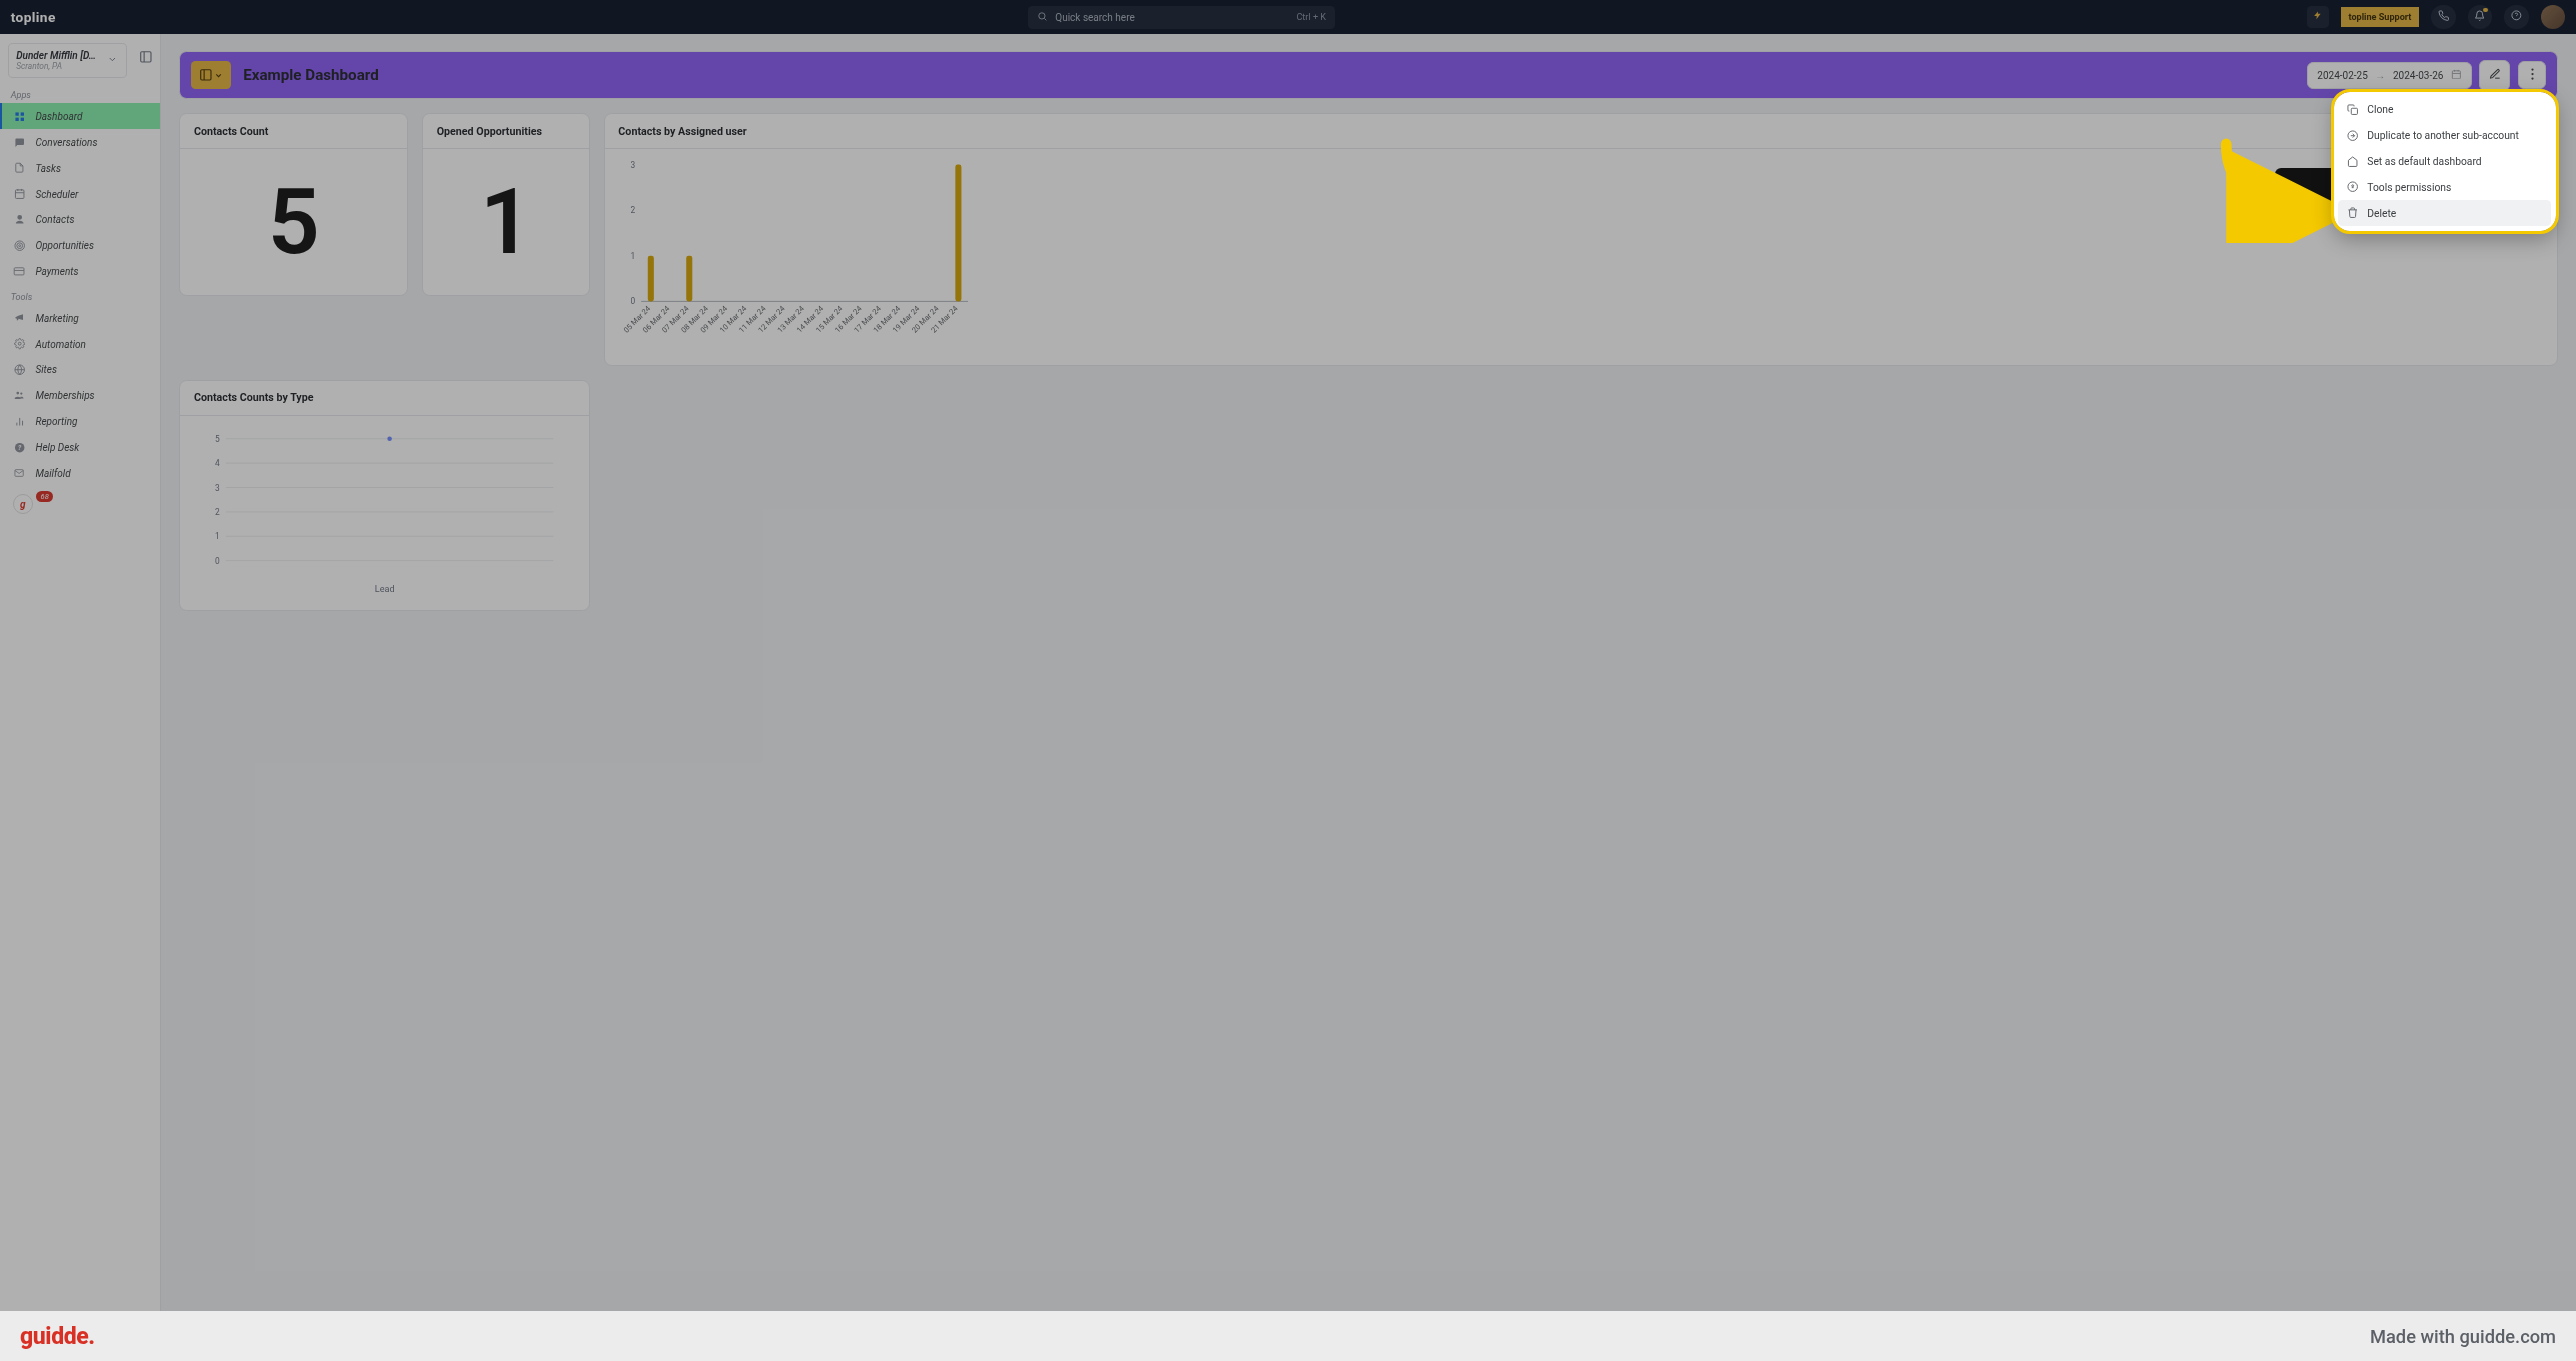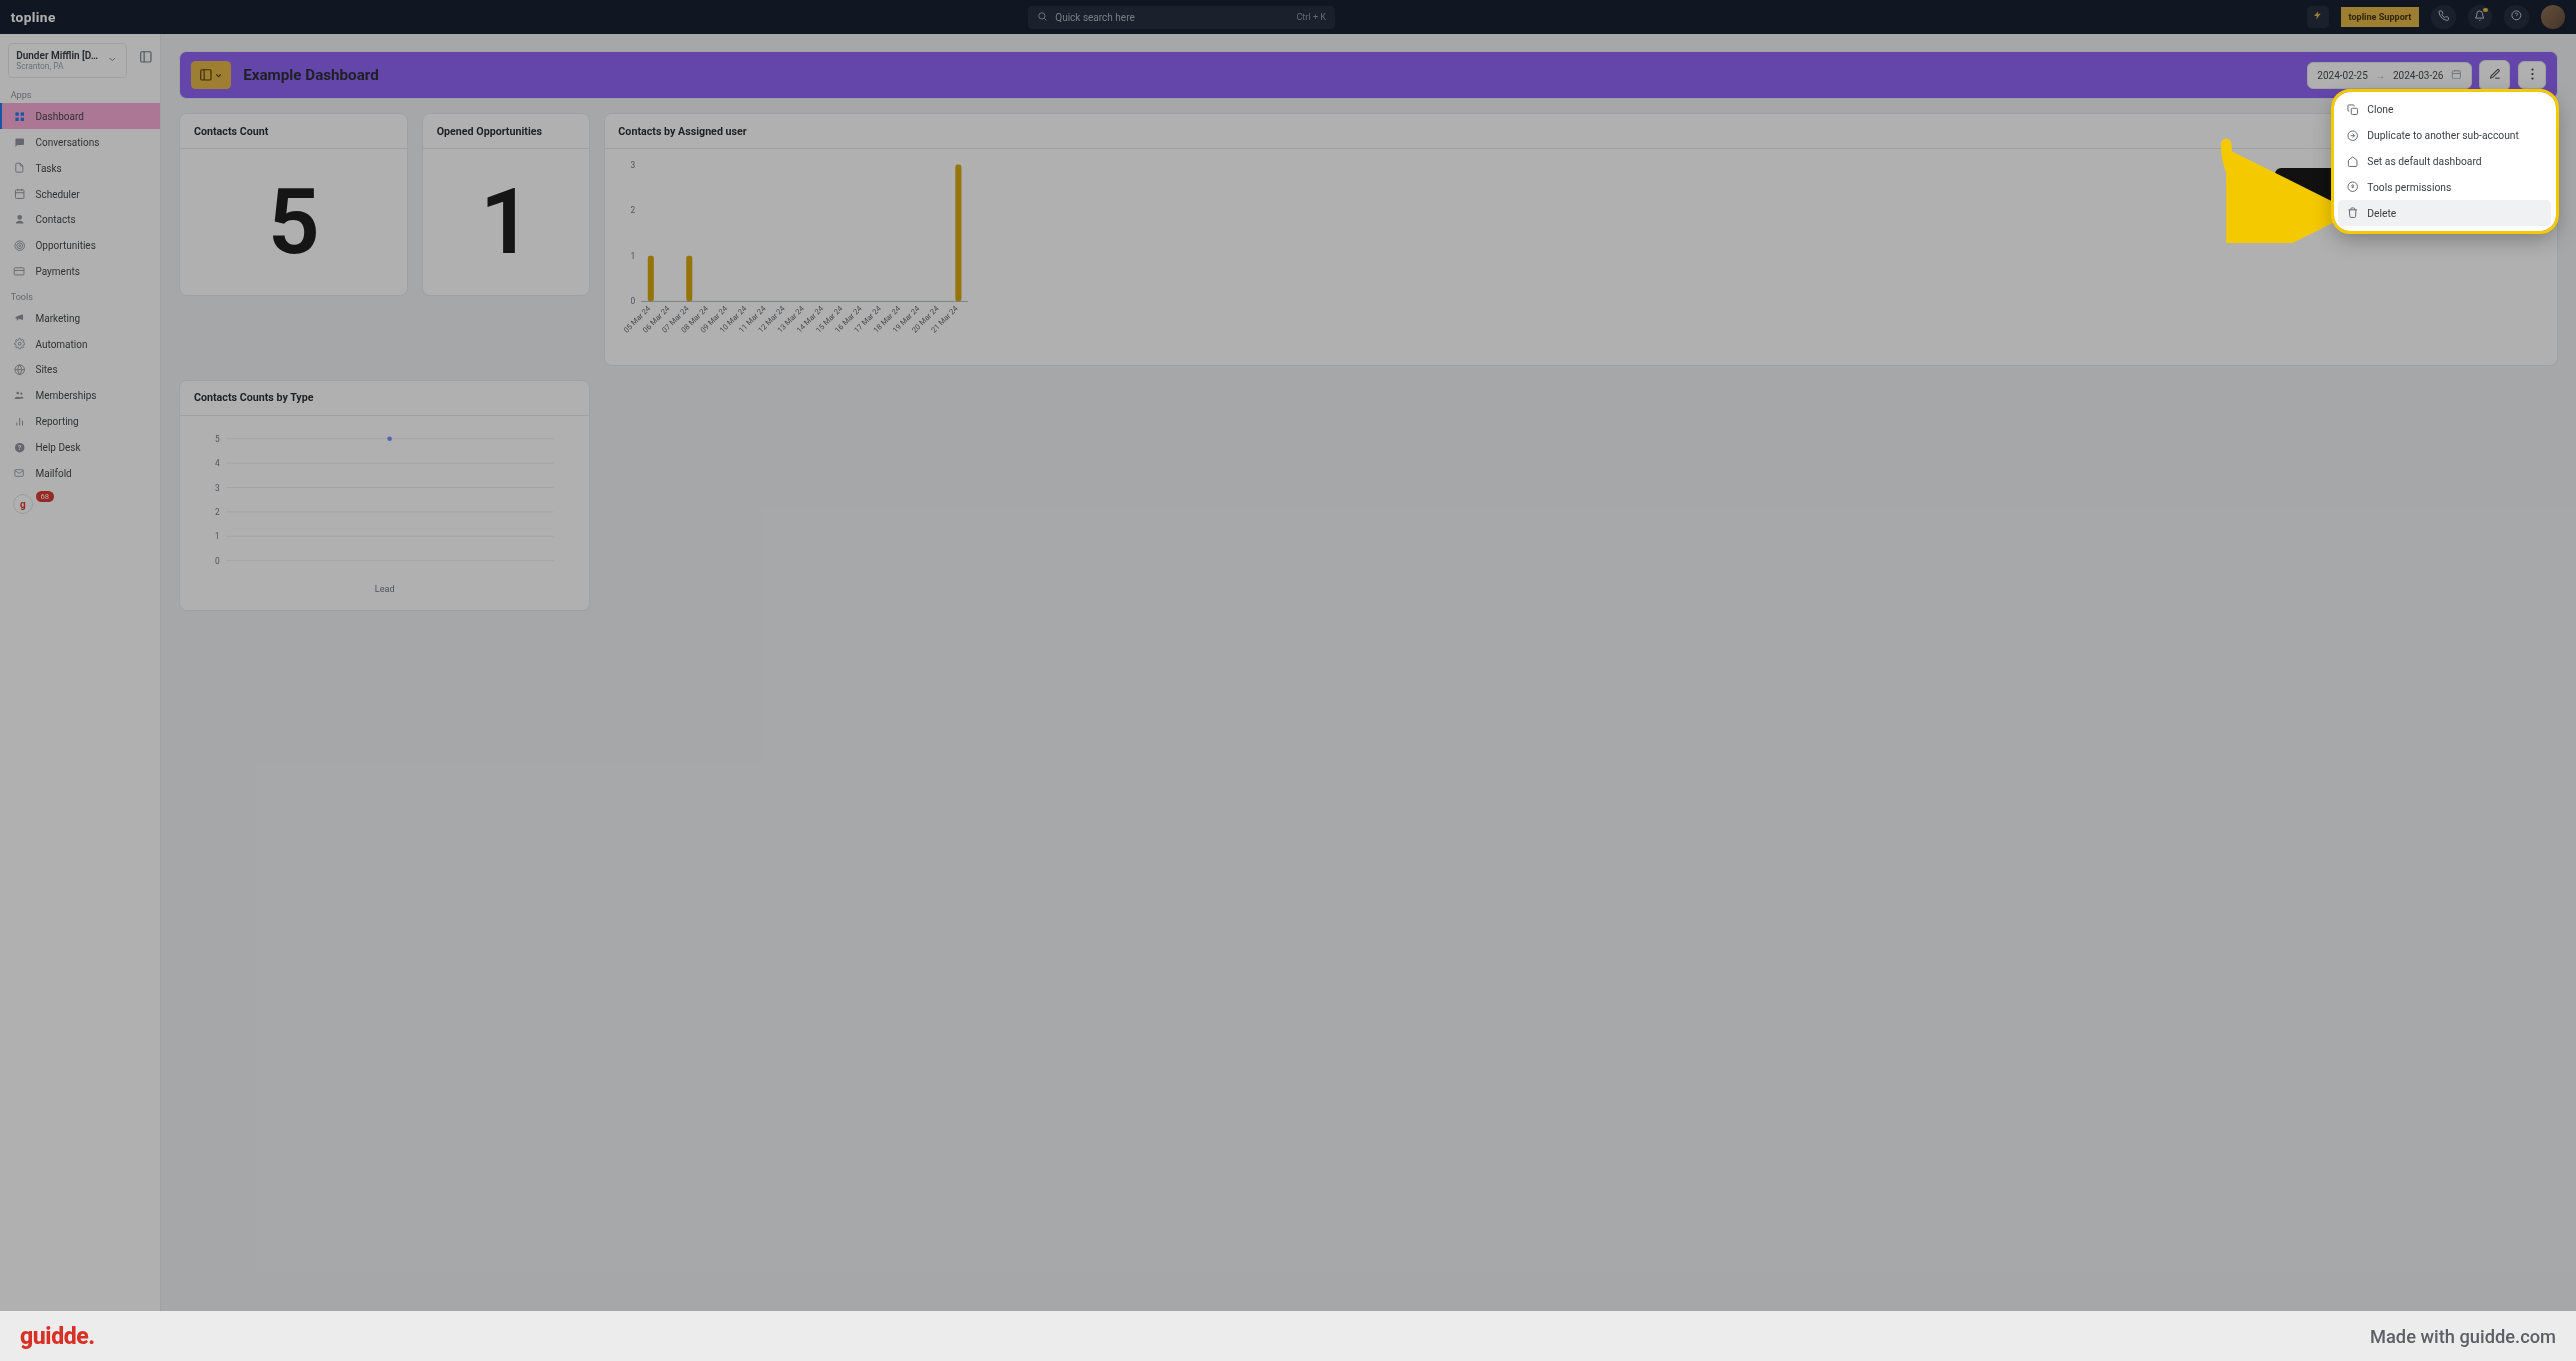--- a/index.html
+++ b/index.html
@@ -29,31 +29,31 @@
   .bolt{width:21.3px;height:21.3px;background:#1a2436;border-radius:4.6px;display:flex;align-items:center;justify-content:center;color:var(--accent);}
   .support-btn{background:var(--accent);color:#3a2b00;font-weight:700;font-size:9.1px;padding:4.6px 7.6px;border-radius:0;}
   .topicon{width:24.4px;height:24.4px;background:#1a2436;border-radius:50%;display:flex;align-items:center;justify-content:center;color:#cfd5e1;position:relative;}
   .topicon .dot{position:absolute;top:3px;right:4.6px;width:4.6px;height:4.6px;background:var(--accent);border-radius:50%;}
   .avatar{width:24.4px;height:24.4px;border-radius:50%;background:linear-gradient(135deg,#8b6b4d,#5a4432);}
 
   
   .body{flex:1;display:flex;min-height:0;}
 
   
-  .sidebar{width:160px;background:var(--sidebar-bg);display:flex;flex-direction:column;border-right:0.8px solid var(--border);}
+  .sidebar{width:160px;background:var(--sidebar-bg);display:flex;flex-direction:column;border-right:0.8px solid var(--border);font-style:italic;}
   .account{margin:9.1px 7.6px 4.6px;padding:6.1px 7.6px;border:0.8px solid var(--border);border-radius:4.6px;display:flex;align-items:center;gap:6.1px;}
   .account .col{display:flex;flex-direction:column;overflow:hidden;}
   .account .name{font-size:10px;font-weight:600;color:#2b2f36;white-space:nowrap;overflow:hidden;text-overflow:ellipsis;}
   .account .loc{font-size:8.4px;color:var(--muted);}
   .account .chev{margin-left:auto;color:#6b7280;}
   .panel-icon{color:#6b7280;margin-left:4.6px;}
   .sec-label{font-size:9.1px;color:#8a8f98;padding:7.6px 10.7px 3px;}
   .nav-item{display:flex;align-items:center;gap:9.1px;padding:6.1px 10.7px;font-size:10px;color:#3c4043;cursor:pointer;border-left:2.3px solid transparent;}
   .nav-item .ic{width:13.7px;height:13.7px;display:flex;align-items:center;justify-content:center;color:#8a8f98;}
-  .nav-item.active{background:#f9a8d4;border-left-color:var(--blue-active);}
+  .nav-item.active{background:#86efac;border-left-color:var(--blue-active);}
   .nav-item.active .ic{color:var(--blue-active);}
   .badge{margin-left:auto;background:#d93025;color:#fff;font-size:7.6px;border-radius:7.6px;padding:0.8px 4.6px;}
   .gicon{width:18.3px;height:18.3px;border-radius:50%;background:#fff;border:0.8px solid #e0e0e0;display:flex;align-items:center;justify-content:center;color:#d93025;font-weight:700;font-size:10px;}
 
   
   .main{flex:1;overflow:auto;padding:17px 18.3px;}
   .page-head{display:flex;align-items:center;gap:12.2px;background:#8b5cf6;border:0.8px solid var(--border);border-radius:7.6px;padding:7.6px 10.7px;margin-bottom:13.7px;}
   .layout-chip{width:40px;height:27.4px;background:var(--accent);border-radius:4.6px;display:flex;align-items:center;justify-content:center;color:#4a3400;gap:1.5px;}
   .page-title{font-size:15.2px;font-weight:700;color:#1f2328;}
   .head-right{margin-left:auto;display:flex;align-items:center;gap:7.6px;}

